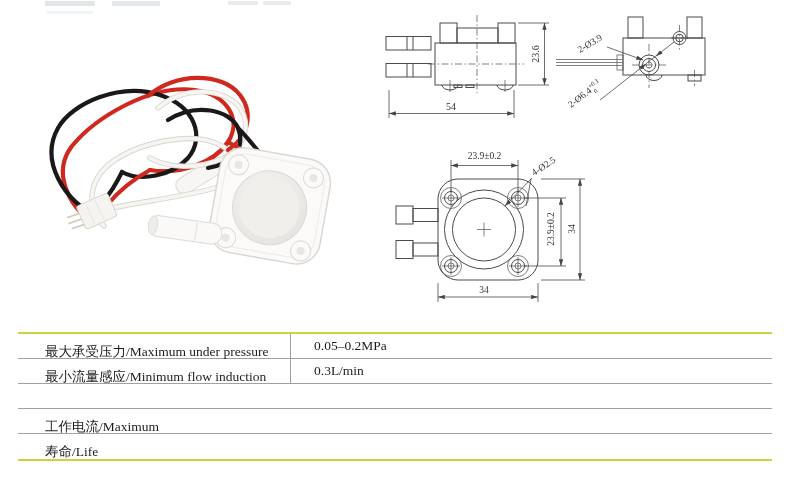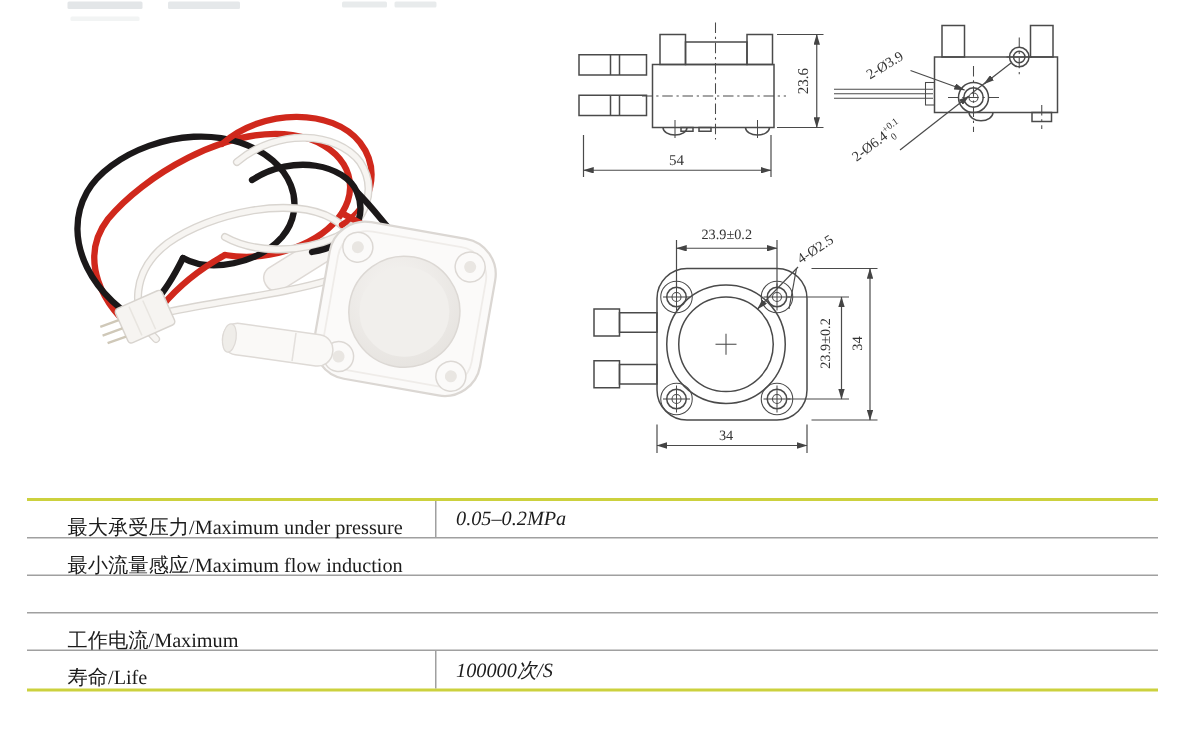--- a/index.html
+++ b/index.html
@@ -13,22 +13,22 @@
 
   .figure-svg { position:absolute; left:0; top:0; }
 
   
   .spec-table { position:absolute; left:18px; top:332px; width:754px;
                 border-top:2px solid var(--accent); border-bottom:2px solid var(--accent);
                 color:var(--ink); font-size:13.5px; }
   .spec-row { display:flex; height:25px; align-items:stretch; border-bottom:1px solid var(--rowline); }
   .spec-row:last-child { border-bottom:none;justify-content:space-between; }
   .spec-label { width:272px; padding-left:27px; display:flex; align-items:center;margin-top:11px; }
-  .spec-value { flex:1; border-left:1px solid var(--rowline); padding-left:13px;
-                display:flex; align-items:center;font-style:italic; }
+  .spec-value { flex:1; border-left:1px solid var(--rowline); padding-left:23px;
+                display:flex; align-items:center; }
 
   
   .ln   { stroke:var(--draft); fill:none; stroke-width:1; }
   .thin { stroke:var(--draft); fill:none; stroke-width:0.7; }
   .cl   { stroke:var(--draft); fill:none; stroke-width:0.7; stroke-dasharray:7 2.5 1.5 2.5; }
   .dim  { stroke:var(--draft); fill:none; stroke-width:0.8; }
   .dtxt { font-family:"Liberation Serif","DejaVu Serif",serif; font-size:10px; fill:#333; }
   .dtxt-s { font-family:"Liberation Serif","DejaVu Serif",serif; font-size:9.5px; fill:#333; }
   .tol  { font-size:6.5px; }
 </style>
@@ -244,26 +244,26 @@
       </g>
     </g>
   </svg>
 
   <div class="spec-table">
     <div class="spec-row">
       <div class="spec-label">最大承受压力/Maximum under pressure</div>
       <div class="spec-value">0.05–0.2MPa</div>
     </div>
     <div class="spec-row">
-      <div class="spec-label">最小流量感应/Maximum flow induction</div>
+      <div class="spec-label">最小流量感应/Minimum flow induction</div>
+      <div class="spec-value">0.3L/min</div>
     </div>
     <div class="spec-row">
     </div>
     <div class="spec-row">
       <div class="spec-label">工作电流/Maximum</div>
     </div>
     <div class="spec-row">
       <div class="spec-label">寿命/Life</div>
-      <div class="spec-value">100000次/S</div>
     </div>
   </div>
 
 </div>
 
 </body></html>

